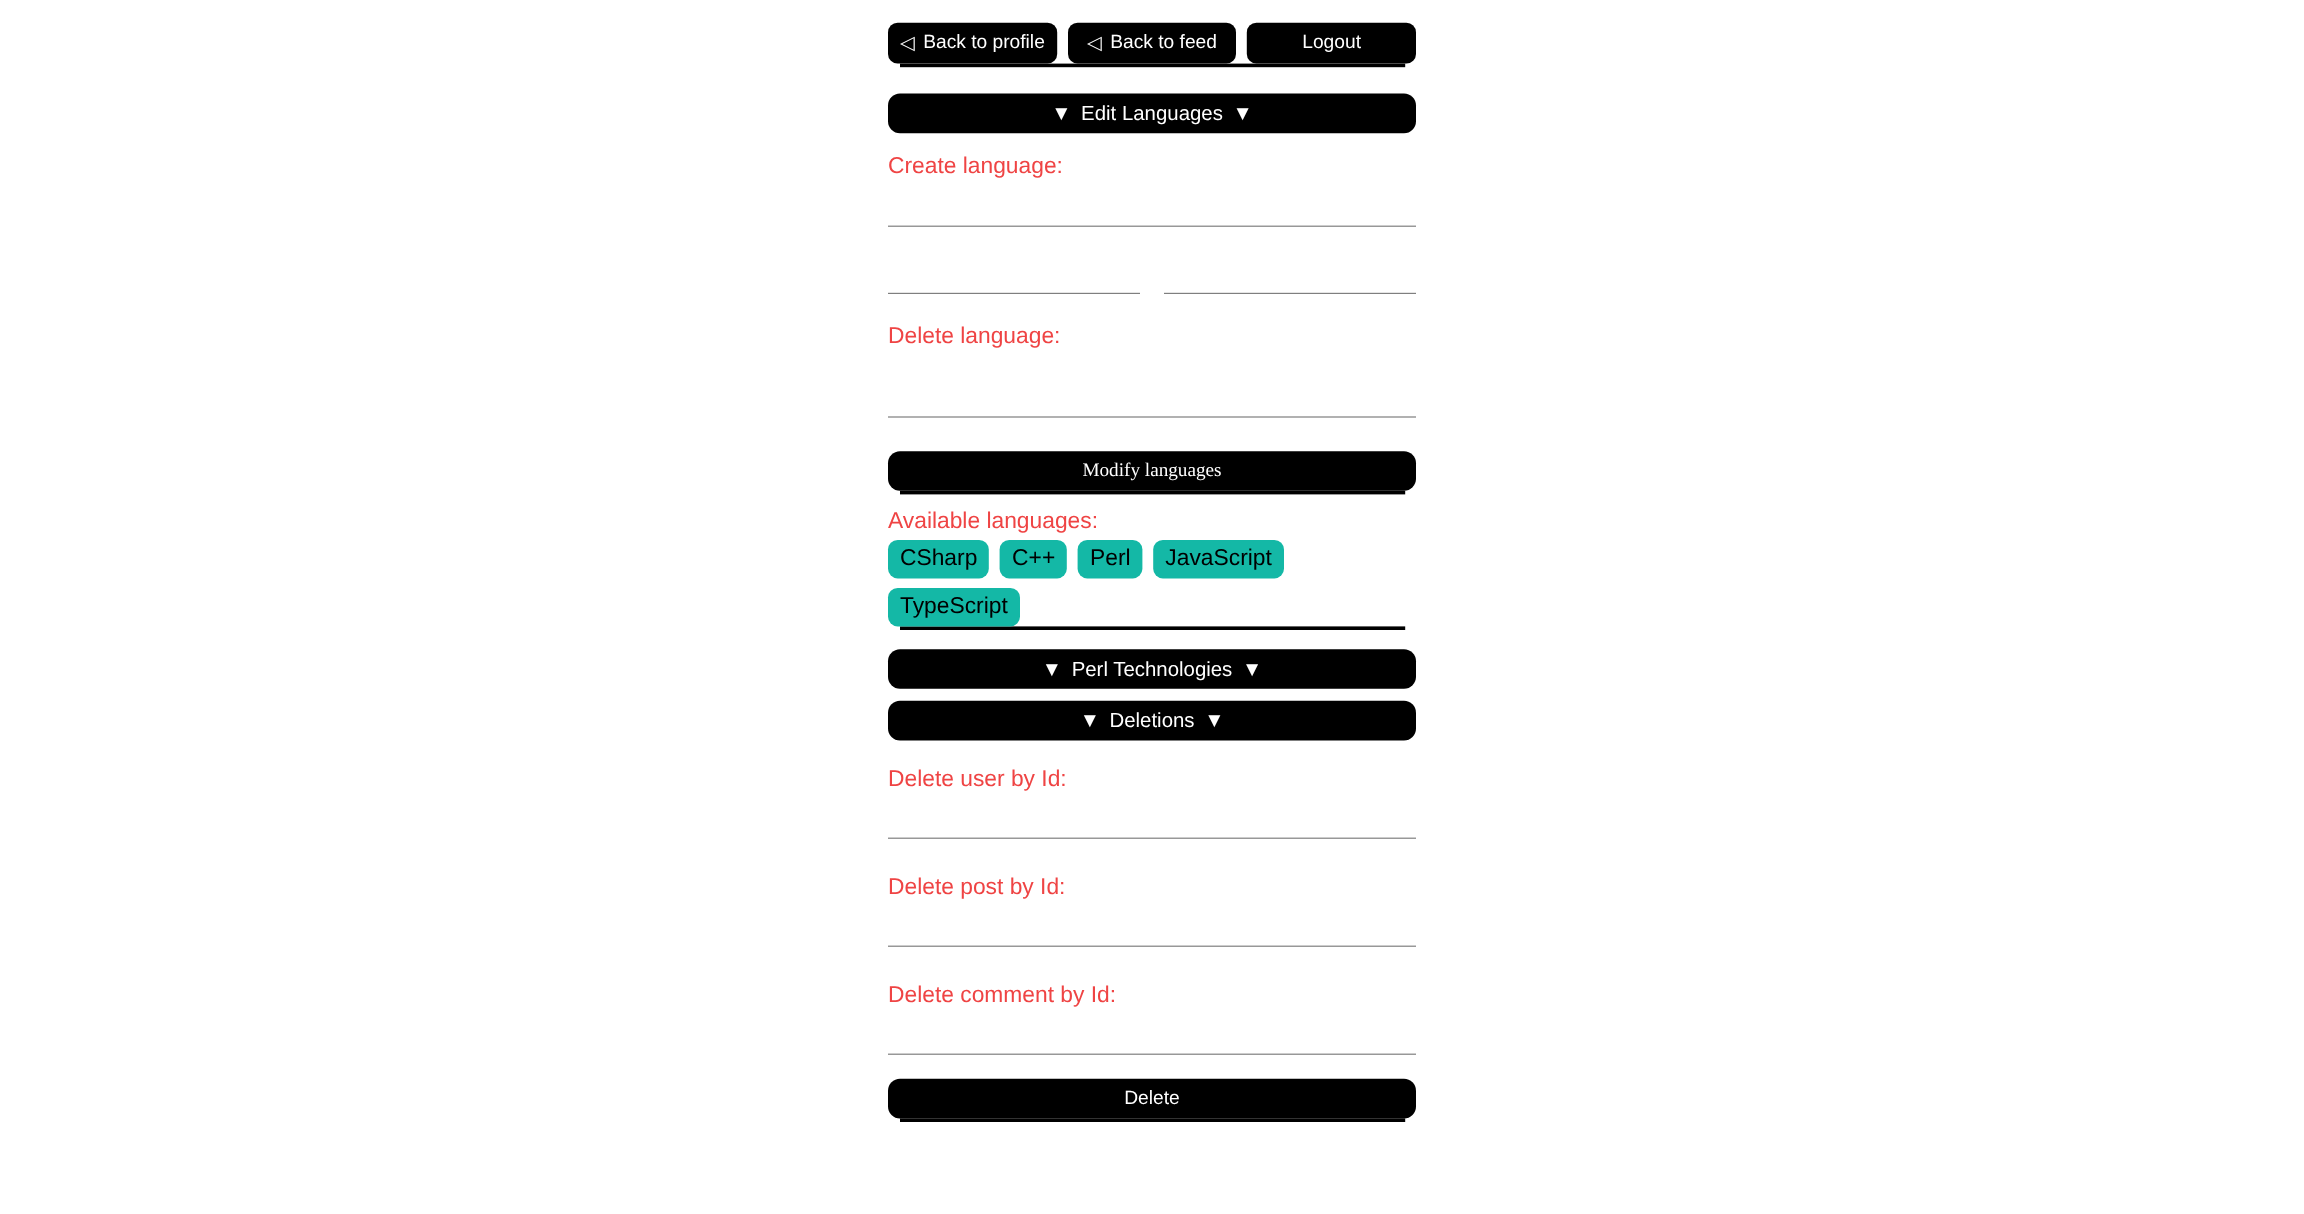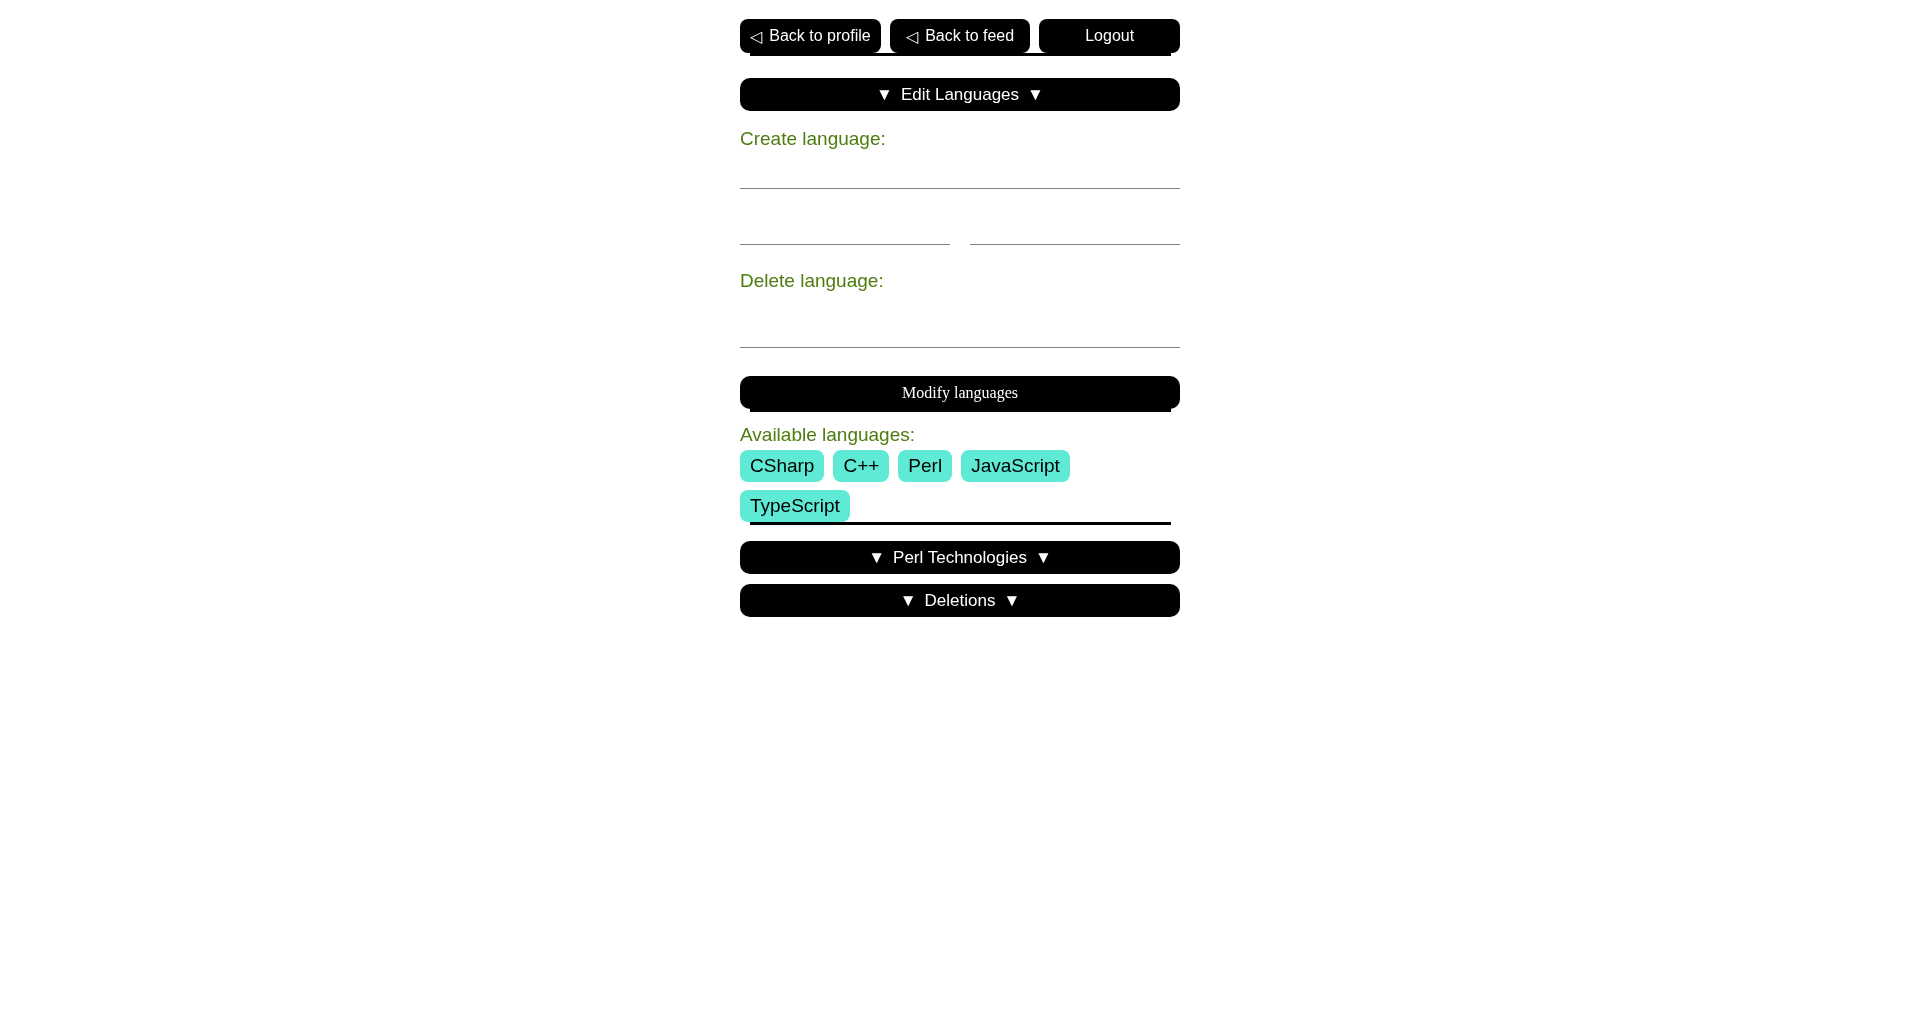--- a/index.html
+++ b/index.html
@@ -69,21 +69,21 @@
   .btn-edit-languages   { margin-top: 22px; }
   .btn-modify           { margin-top: 28px; font-size: 16px; font-family: Liberation Serif, serif; }
   .btn-edit-tech        { margin-top: 16px; }
   .btn-deletions        { margin-top: 10px; }
   .btn-delete           { margin-top: 20px; font-size: 16px; }
 
   
   .label {
     font-size: 19px;
     line-height: 22px;
-    color: #4d7c0f;
+    color: #ef4444;
   }
   .lbl-create      { margin-top: 17px; }
   .lbl-update      { margin-top: 13px; }
   .lbl-delete-lang { margin-top: 25px; }
   .lbl-available   { margin-top: 12px; }
   .lbl-del-user    { margin-top: 22px; }
   .lbl-del-post    { margin-top: 30px; }
   .lbl-del-comment { margin-top: 30px; }
 
   
@@ -114,21 +114,21 @@
     margin-top: 4px;
     display: flex;
     flex-wrap: wrap;
     gap: 8px 9px;
   }
   .chip {
     display: inline-flex;
     align-items: center;
     height: 32px;
     padding: 0 10px;
-    background: #5eead4;
+    background: #14b8a6;
     color: #000000;
     border: none;
     border-radius: 8px;
     font-family: "Liberation Sans", sans-serif;
     font-size: 19px;
     cursor: pointer;
   }
 </style>
 </head>
 <body>
@@ -192,14 +192,30 @@
     <span>Perl Technologies</span>
     <span>▼</span>
   </button>
 
   <button class="wide-btn btn-deletions">
     <span>▼</span>
     <span>Deletions</span>
     <span>▼</span>
   </button>
 
+  <div>
+    <div class="label lbl-del-user">Delete user by Id:</div>
+    <input type="text" class="line inp-short" style="">
+
+    <div class="label lbl-del-post">Delete post by Id:</div>
+    <input type="text" class="line inp-short" style="">
+
+    <div class="label lbl-del-comment">Delete comment by Id:</div>
+    <input type="text" class="line inp-short" style="">
+
+    <button class="wide-btn btn-delete">
+      <span>Delete</span>
+    </button>
+
+    <hr class="thick hr-4">
+  </div>
 
 </div>
 
 </body></html>

